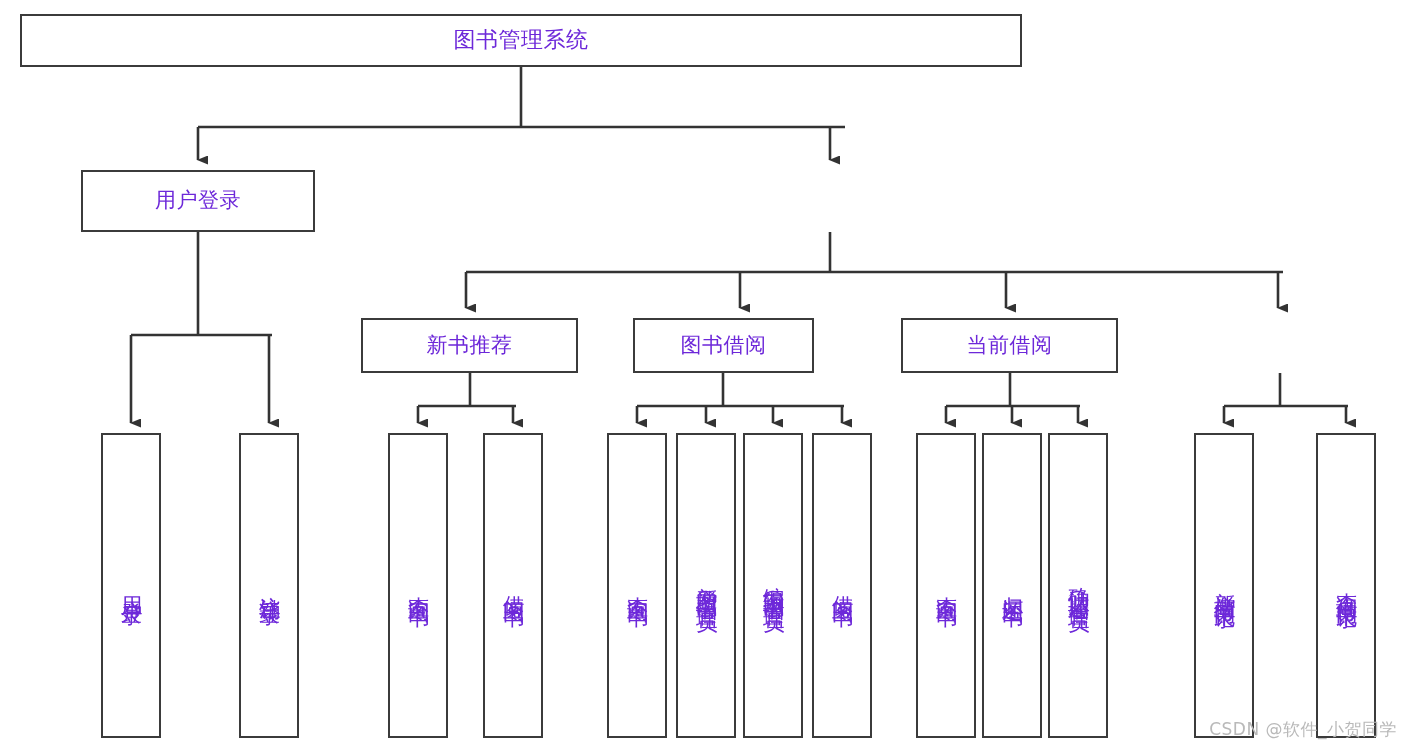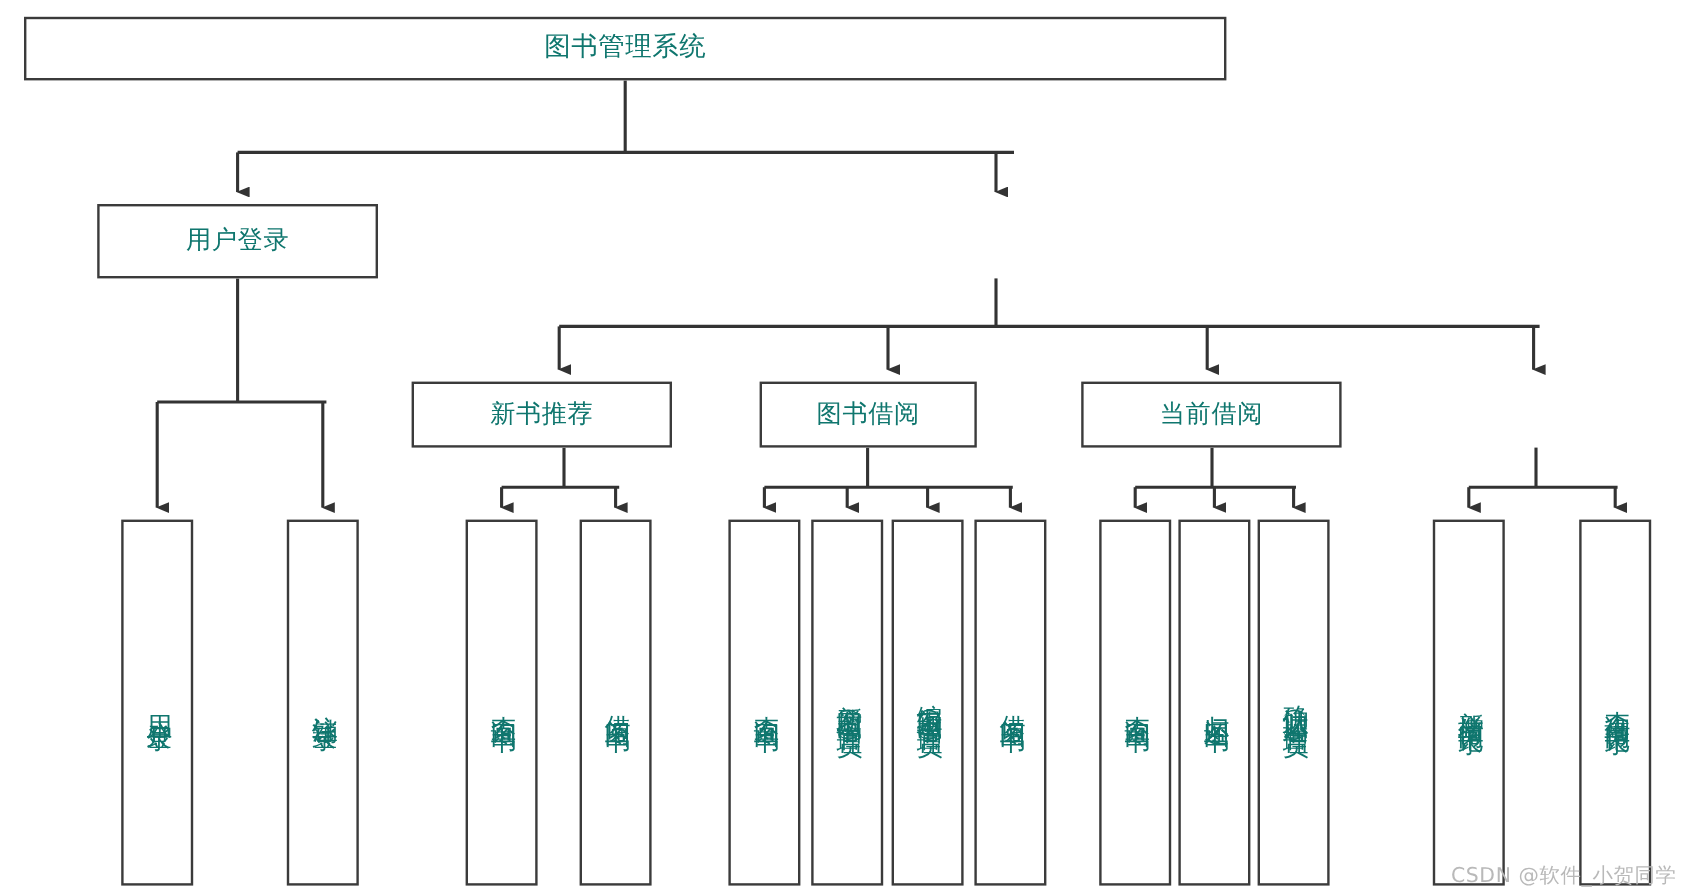--- a/index.html
+++ b/index.html
@@ -33,21 +33,21 @@
     background: #ffffff;
     display: flex;
     align-items: center;
     justify-content: center;
     color: #2f2f2f;
   }
   .node .label {
     display: block;
     text-align: center;
     line-height: 1.22;
-    color: #0f766e;
+    color: #6d28d9;
     letter-spacing: 0.5px;
   }
   
   .node.horiz .label {
     font-size: 21px;
     white-space: nowrap;
   }
   .node.root .label {
     font-size: 22px;
   }
@@ -133,21 +133,21 @@
   </svg>
 
   <div class="node horiz root" style="left:20px; top:14px; width:1002px; height:53px;">
     <span class="label">图书管理系统</span>
   </div>
 
   <div class="node horiz" style="left:81px; top:170px; width:234px; height:62px;">
     <span class="label">用户登录</span>
   </div>
 
-  <div class="node horiz" style="left:343px; top:318px; width:217px; height:55px;">
+  <div class="node horiz" style="left:361px; top:318px; width:217px; height:55px;">
     <span class="label">新书推荐</span>
   </div>
   <div class="node horiz" style="left:901px; top:318px; width:217px; height:55px;">
     <span class="label">当前借阅</span>
   </div>
   <div class="node horiz" style="left:633px; top:318px; width:181px; height:55px;">
     <span class="label">图书借阅</span>
   </div>
 
   <div class="node vert" style="left:101px; top:433px; width:60px; height:305px;">

